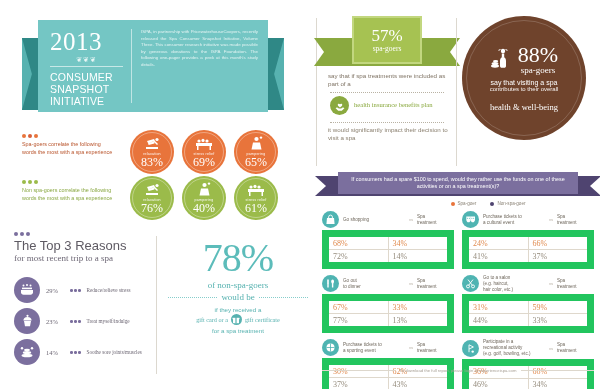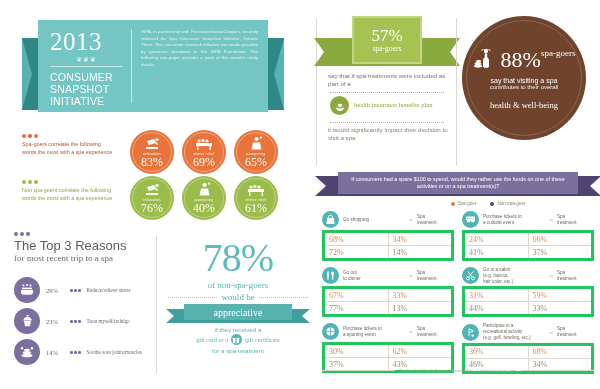--- a/index.html
+++ b/index.html
@@ -160,21 +160,21 @@
   .lg { display:flex; align-items:center; gap:3px; font-size:4.6px; color:#8a8275; }
   .lg .sw { width:4px; height:4px; border-radius:50%; }
   .grid { display:flex; gap: 8px; margin-top: 5px; }
   .col { flex: 1; }
   .blk { margin-bottom: 6px; }
   .blk-head { display:flex; align-items:center; gap:4px; margin-bottom:2px; }
   .tealc { width:17px; height:17px; border-radius:50%; background:#4fb4b2; display:flex;align-items:center;justify-content:center; flex:none; }
   .act { font-size:4.6px; line-height:5.8px; color:#6f675c; width:62px; }
   .vs { font-size:4px; color:#b5ada0; }
   .spa-lbl { font-size:4.6px; line-height:5.8px; color:#6f675c; }
-  .tbl { border: 3px solid #22c55e; }
+  .tbl { border: 7px solid #22c55e; }
   .trow { display:flex; }
   .trow + .trow { border-top: 1px solid #dfd8cc; }
   .cell { flex:1; padding: 1.5px 4px; font-size: 8px; font-family:"Liberation Serif", serif; }
   .cell + .cell { border-left: 1px solid #dfd8cc; }
   .c-orange { color: #e08a4e; }
   .c-dark { color: #948b7c; }
   .footer { position:absolute; left: 322px; top: 368px; width: 272px; display:flex; align-items:center; gap:5px; }
   .footer .ln { flex:1; border-top:1px solid #ddd7cc; }
   .footer .txt { font-size: 4.2px; color: #a9a197; }
   svg { display:block; }
@@ -326,21 +326,21 @@
           <svg width="24" height="26" viewBox="0 0 24 26">
               <path fill="#fff" d="M13 10c-1.6 0-3 1.6-3 3.6v5.4c0 1 .8 1.8 1.8 1.8h2.4c1 0 1.8-.8 1.8-1.8v-5.4c0-2-1.4-3.6-3-3.6z"></path>
               <rect x="11.8" y="6.5" width="2.4" height="4" fill="#fff"></rect>
               <circle cx="13" cy="4" r="2.2" fill="#fff"></circle>
               <path fill="#fff" d="M15 2.5c1.5-1 3 .2 2.4 1.6M11 2.5c-1.5-1-3 .2-2.4 1.6"></path>
               <ellipse cx="5" cy="16.5" rx="3.4" ry="1.6" fill="#fff"></ellipse>
               <ellipse cx="5.6" cy="14.2" rx="2.6" ry="1.3" fill="#fff"></ellipse>
               <ellipse cx="5" cy="19" rx="4" ry="1.7" fill="#fff"></ellipse>
             </svg>
         </span>
-        <span style="display:flex;flex-direction:row;">
+        <span style="display:flex;flex-direction:column;align-items:center">
           <span class="n">88%</span>
           <span class="sub">spa-goers</span>
         </span>
       </div>
       <div class="l1">say that visiting a spa</div>
       <div class="l2">contributes to their overall</div>
       <div class="l3">health &amp; well-being</div>
     </div>
   </div>
 
@@ -408,24 +408,20 @@
     </div>
   </div>
 
   <div class="p78">
     <div class="n">78%</div>
     <div class="l1">of  non-spa-goers</div>
     <div class="l2row">
       <span class="dash"></span>
       <span class="l2">would be</span>
       <span class="dash"></span>
-    </div>
-    <div class="rb78">
-      <div class="rb78-back"></div>
-      <div class="rb78-front">appreciative</div>
     </div>
     <div class="l3">if they received a</div>
     <div class="giftrow">
       <span>gift card or a</span>
       <span class="gift-badge">
           <svg width="8" height="8" viewBox="0 0 8 8">
             <rect x="1" y="3" width="6" height="4.2" fill="#fff"></rect>
             <rect x="0.5" y="1.8" width="7" height="1.4" fill="#fff"></rect>
             <rect x="3.4" y="1" width="1.2" height="6.2" fill="#57b2b0"></rect>
           </svg>

